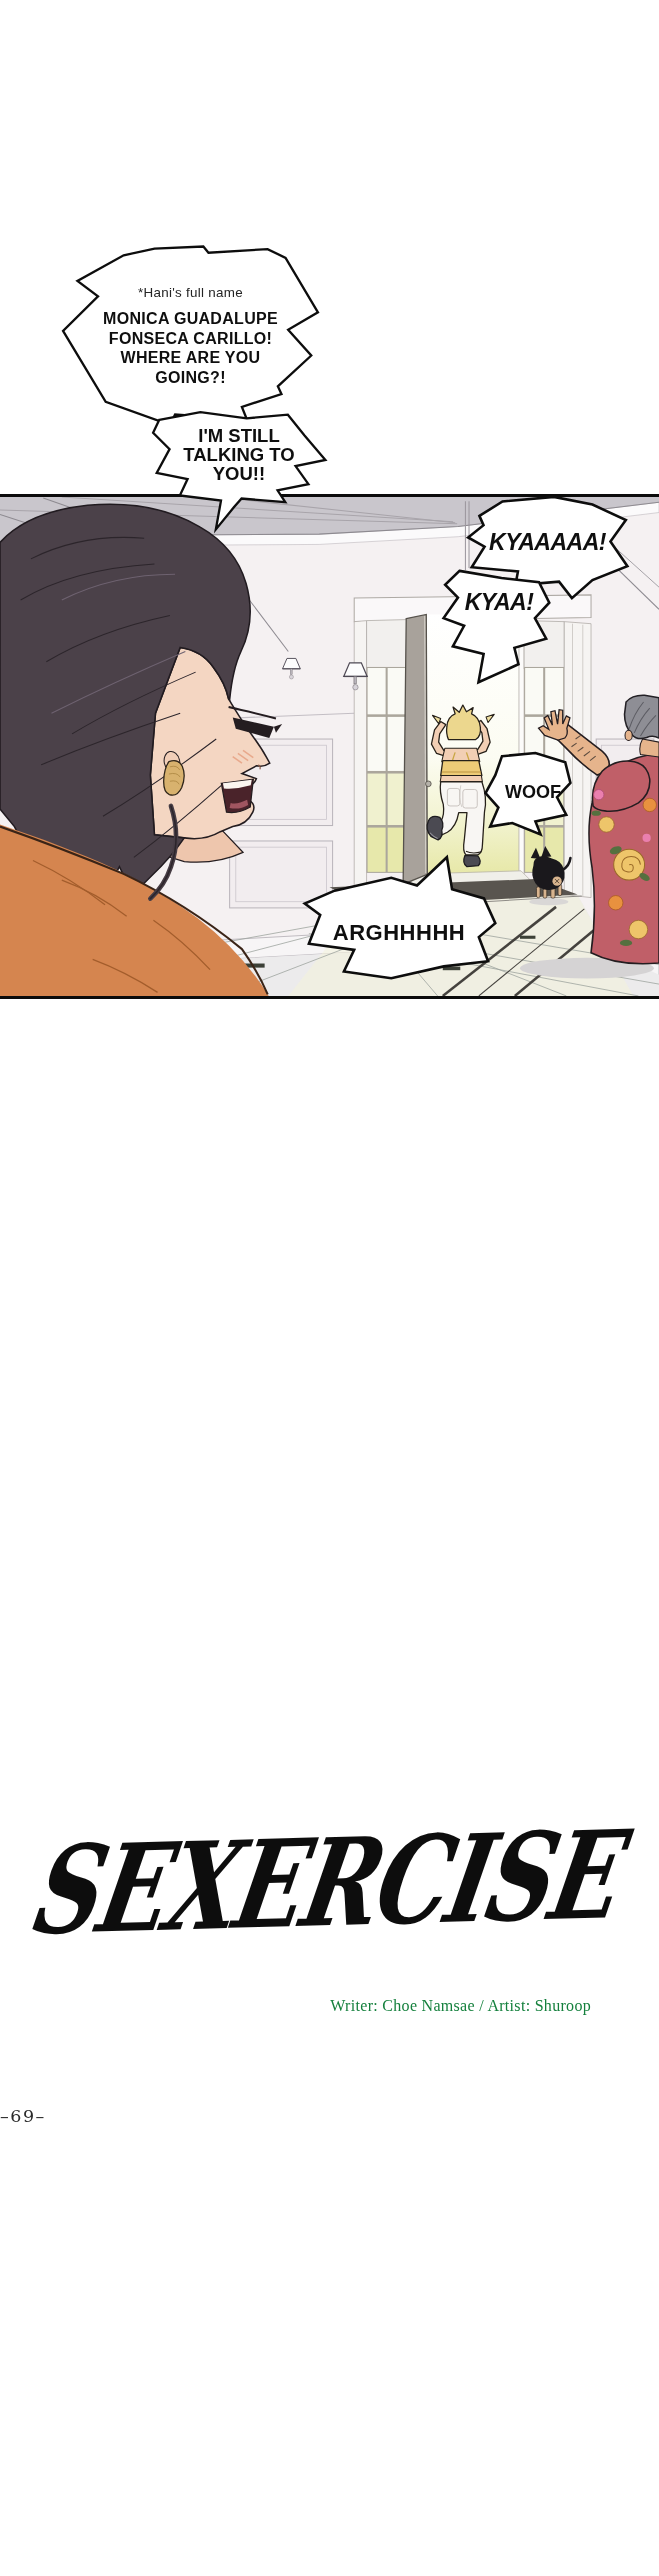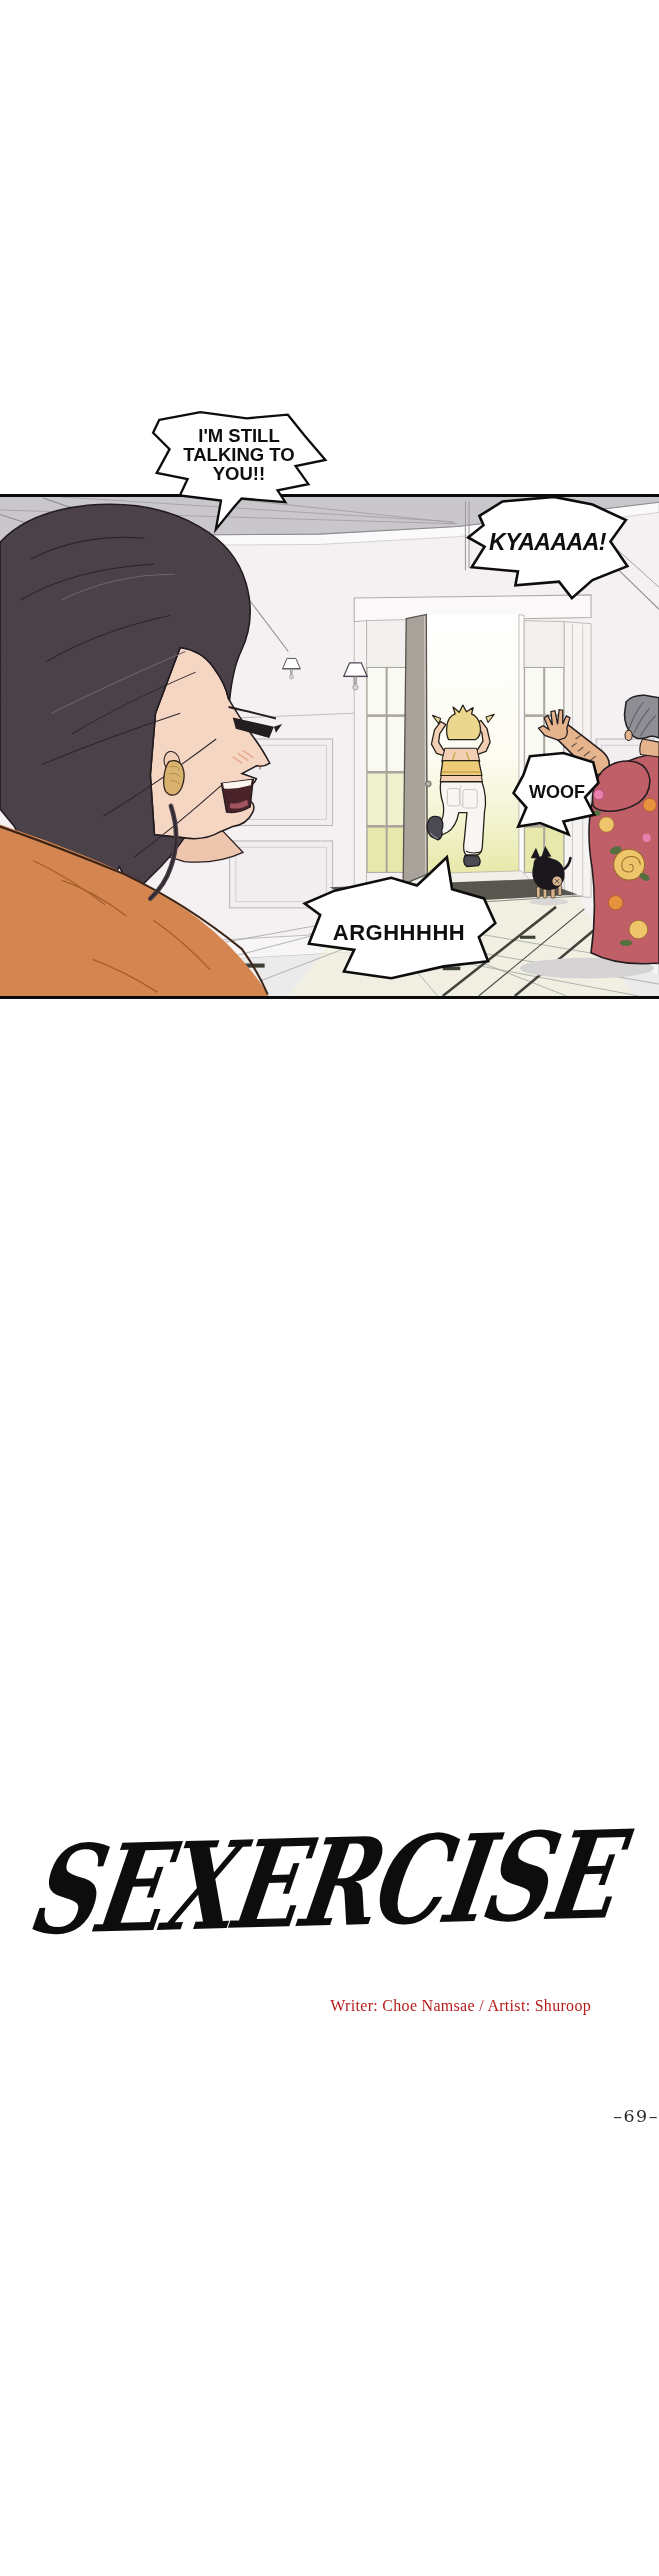--- a/index.html
+++ b/index.html
@@ -16,34 +16,34 @@
          white-space:pre-line;line-height:1.2;}
   .b1{left:59px;top:245px;width:263px;height:185px;}
   .b1 .note{top:40px;font-size:13.4px;font-weight:normal;color:#242424;letter-spacing:0.3px;}
   .b1 .main{top:64px;font-size:16px;line-height:19.6px;letter-spacing:0.3px;}
   .b2{left:149px;top:407px;width:180px;height:126px;}
   .b2 .main{top:18.5px;font-size:18.5px;line-height:19px;}
   .bk1{left:464px;top:495px;width:167px;height:106px;}
   .bk1 .main{top:34px;font-size:23px;font-style:italic;letter-spacing:-0.5px;}
   .bk2{left:440px;top:564px;width:118px;height:121px;}
   .bk2 .main{top:25px;font-size:23px;font-style:italic;letter-spacing:-0.5px;}
-  .bw{left:512px;top:753px;width:90px;height:85px;}
+  .bw{left:484px;top:753px;width:90px;height:85px;padding-left:8px;}
   .bw .main{top:29px;font-size:18px;}
   .ba{left:296px;top:852px;width:206px;height:134px;}
   .ba .main{top:68px;font-size:22px;letter-spacing:0.5px;}
   .bubble polygon{fill:#ffffff;stroke:#0d0d0d;stroke-width:5px;stroke-linejoin:miter;}
   .b1 polygon,.b2 polygon{stroke-width:4.5px;}
   
   .series-title{position:absolute;left:20.6px;top:1837px;width:618px;text-align:center;
       font-family:"DejaVu Serif",serif;font-style:italic;font-weight:bold;font-size:92px;
       letter-spacing:-3.1px;color:#0d0d0d;line-height:1;
       transform:skewX(-12deg) scaleY(1.32) rotate(-1.2deg);transform-origin:50% 50%;}
   .credits{position:absolute;right:68px;top:1997px;font-family:"Liberation Serif",serif;
-      font-size:16px;color:#b91c1c;letter-spacing:0.3px;}
-  .pagenum{position:absolute;left:0;top:2106px;width:100%;text-align:right;
+      font-size:16px;color:#15803d;letter-spacing:0.3px;}
+  .pagenum{position:absolute;left:0;top:2106px;width:100%;text-align:left;
       font-family:"DejaVu Serif",serif;font-size:17.5px;color:#2a2a2a;letter-spacing:1.5px;}
 </style>
 </head>
 <body>
 
 <div class="page">
 
   <div class="panel">
     <svg width="659" height="499" viewBox="0 0 1280 969">
       <defs>
@@ -295,37 +295,53 @@
             <path d="M120,744 Q186,768 246,814"></path>
           <path d="M298,822 Q356,862 408,918"></path>
             <path d="M180,898 Q244,922 306,962"></path>
         </g>
         <path d="M332,600 Q352,660 332,718 Q320,754 292,780" fill="none" stroke="#473d45" stroke-width="9" stroke-linecap="round"></path>
         <path d="M332,600 Q352,660 332,718 Q320,754 292,780" fill="none" stroke="#2c252b" stroke-width="3" stroke-linecap="round"></path>
       </g>
     </svg>
   </div>
 
+  <div class="bubble b1">
+    <svg width="263" height="185" viewBox="0 0 510 360">
+      <polygon points="185,7 280,3 290,15 405,8 440,25 503,131 445,165 490,215 425,275 432,290 355,315 365,340 225,330 215,350 90,305 7,167 75,100 35,70 125,20"></polygon>
+    </svg>
+    <div class="btext note">*Hani's full name</div>
+    <div class="btext main">MONICA GUADALUPE
+FONSECA CARILLO!
+WHERE ARE YOU
+GOING?!</div>
+  </div>
 
   <div class="bubble bk1">
     <svg width="167" height="106" viewBox="0 0 325 205">
       <polygon points="30,40 75,12 175,3 250,18 315,48 285,90 318,138 250,165 210,200 185,168 100,175 105,148 15,140 40,100 8,82 38,58"></polygon>
     </svg>
     <div class="btext main">KYAAAAA!</div>
   </div>
 
   <div class="bubble b2">
     <svg width="180" height="126" viewBox="0 0 350 245">
       <polygon points="20,25 100,10 190,22 270,15 302,55 343,103 285,115 310,150 250,162 265,185 180,178 165,195 130,238 140,182 60,172 75,140 15,128 40,82 8,50"></polygon>
     </svg>
     <div class="btext main">I'M STILL
 TALKING TO
 YOU!!</div>
   </div>
 
+  <div class="bubble bk2">
+    <svg width="118" height="121" viewBox="0 0 230 235">
+      <polygon points="38,13 120,27 193,35 213,75 185,105 207,145 145,163 153,195 75,230 85,175 25,160 47,120 7,105 35,65 10,40"></polygon>
+    </svg>
+    <div class="btext main">KYAA!</div>
+  </div>
 
   <div class="bubble bw">
     <svg width="90" height="85" viewBox="0 0 175 165">
       <polygon points="35,6 100,0 158,18 168,58 142,86 160,120 100,133 110,158 55,136 12,143 28,106 3,78 22,43"></polygon>
     </svg>
     <div class="btext main">WOOF</div>
   </div>
 
   <div class="bubble ba">
     <svg width="206" height="134" viewBox="0 0 400 260">

